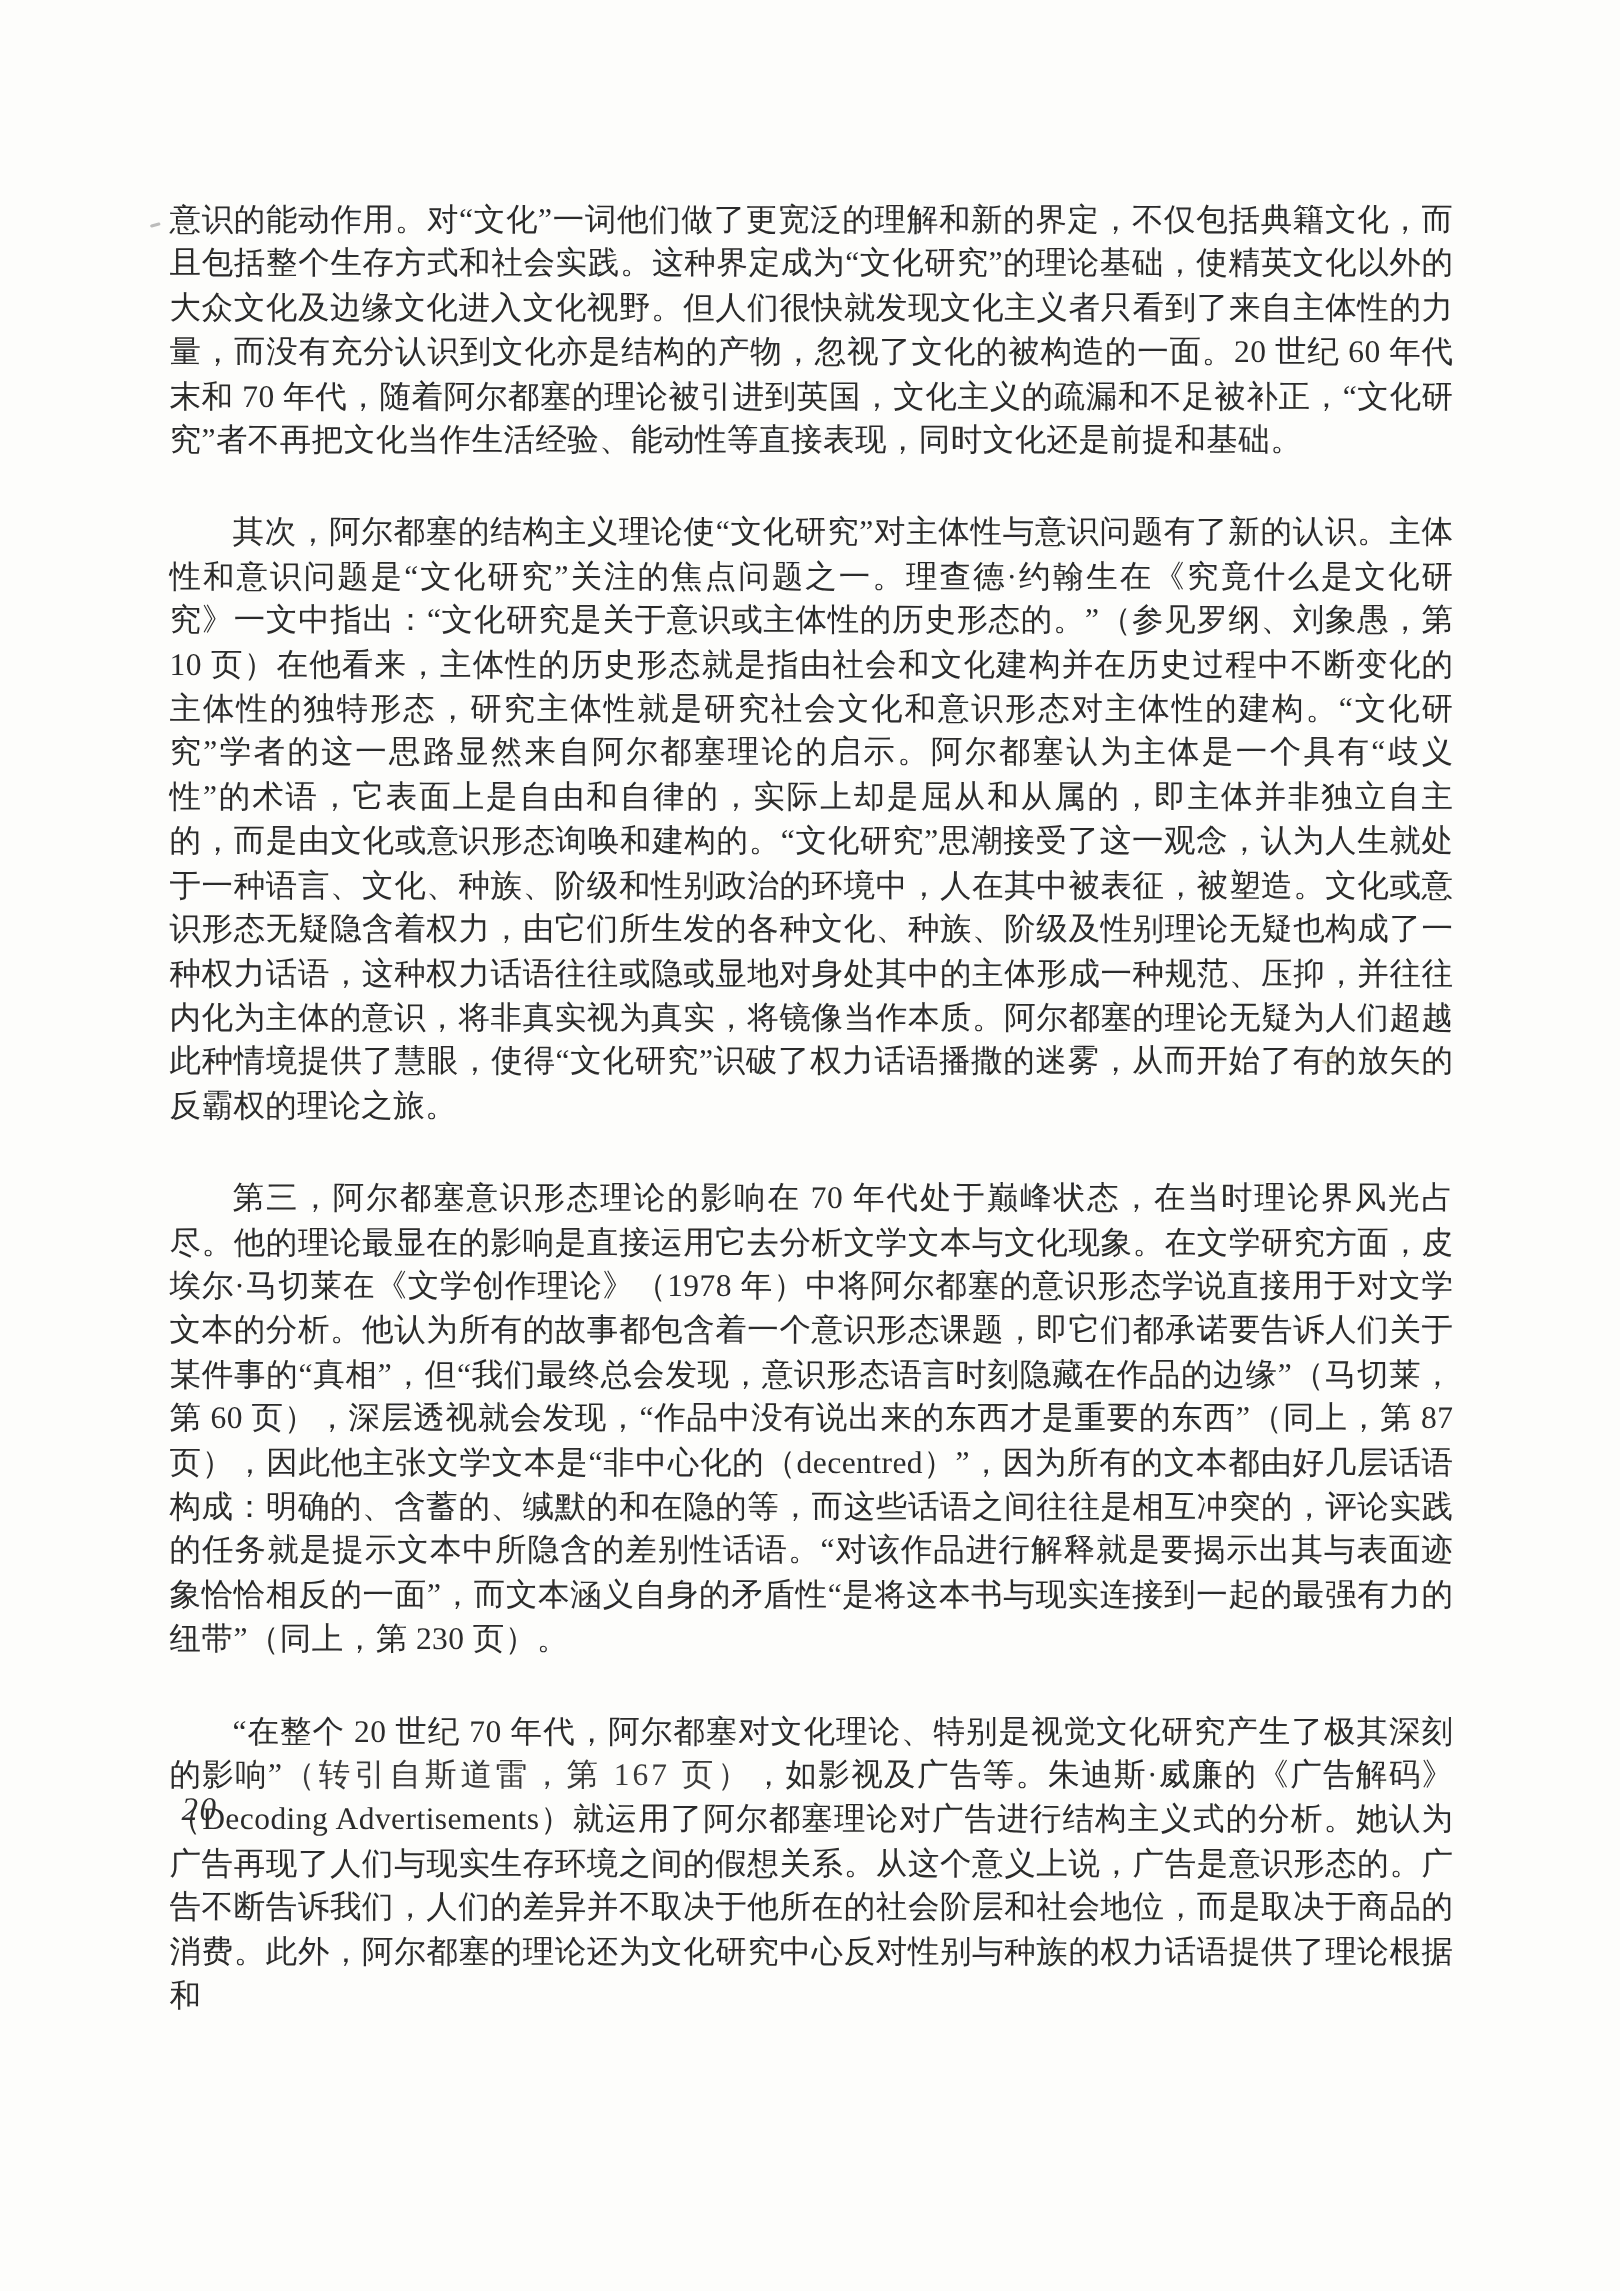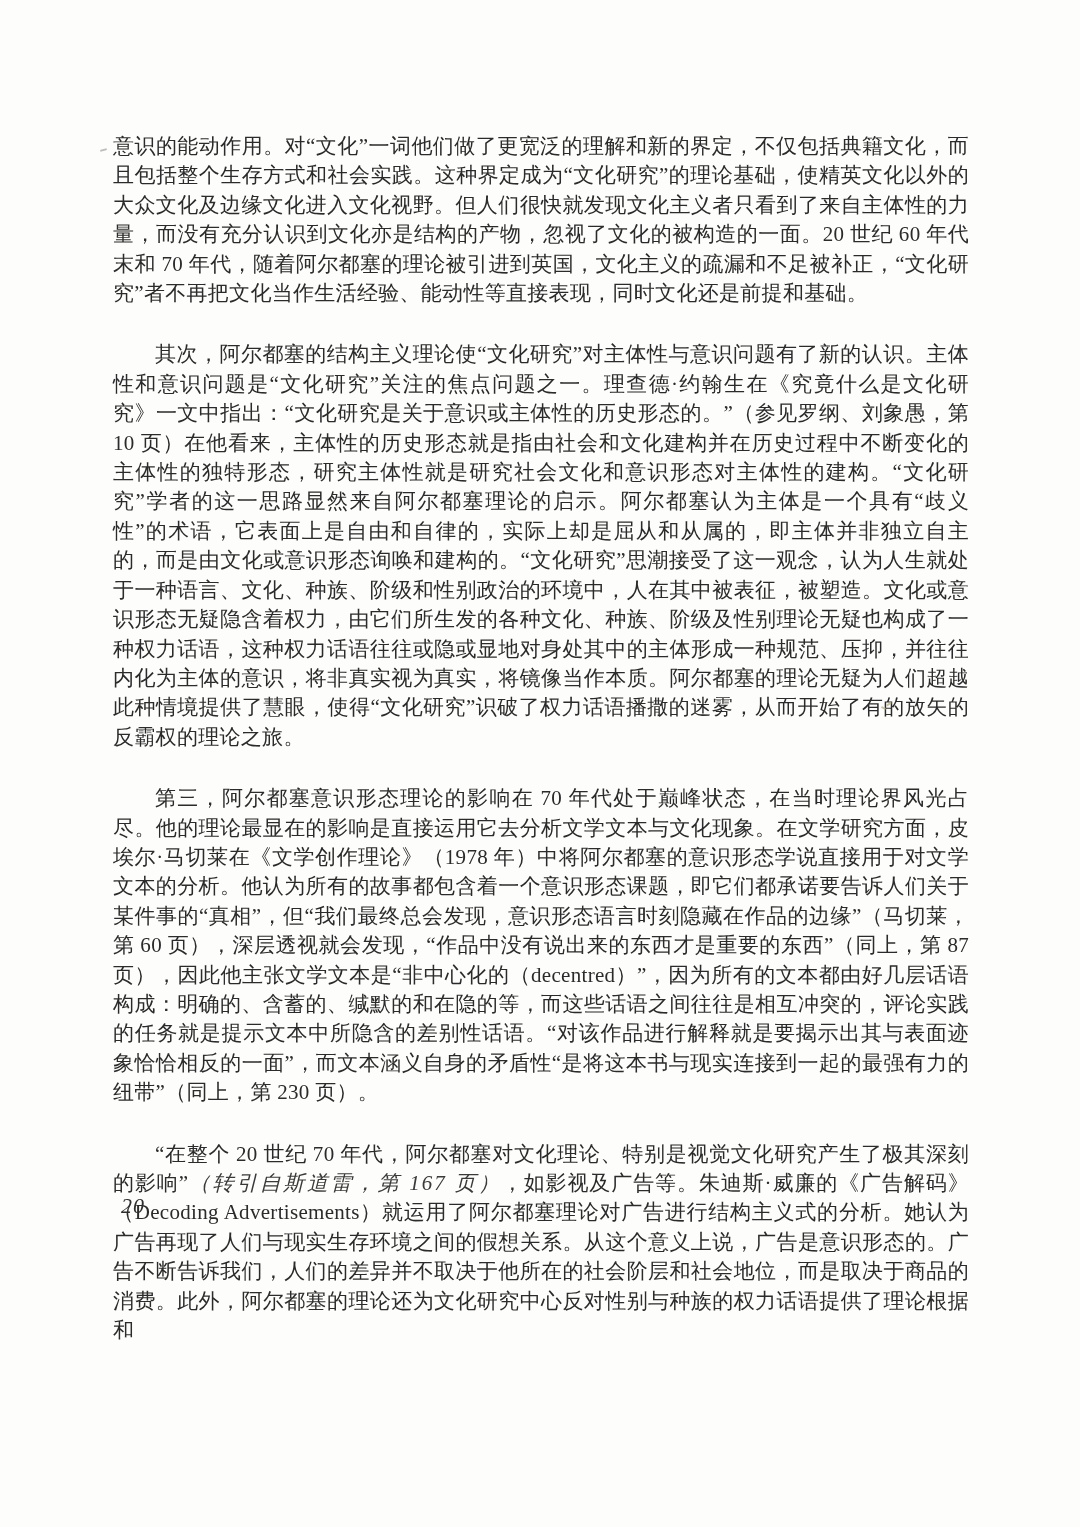--- a/index.html
+++ b/index.html
@@ -21,21 +21,20 @@
     font-size: 21px;
     line-height: 29.4px;
     color: #2b2b2b;
     text-align: justify;
     text-justify: inter-character;
     letter-spacing: 0.3px;
   }
   .para { margin: 0; }
   .para.indent { text-indent: 2em; margin-top: 32px; }
   .cite {
-    font-style: italic;
     letter-spacing: 2px;
     color: #3a3a3a;
   }
   .page-number {
     position: absolute;
     left: 121px; top: 1193px;
     font-size: 22px;
     font-style: italic;
     color: #2e2e2e;
     letter-spacing: 1px;

